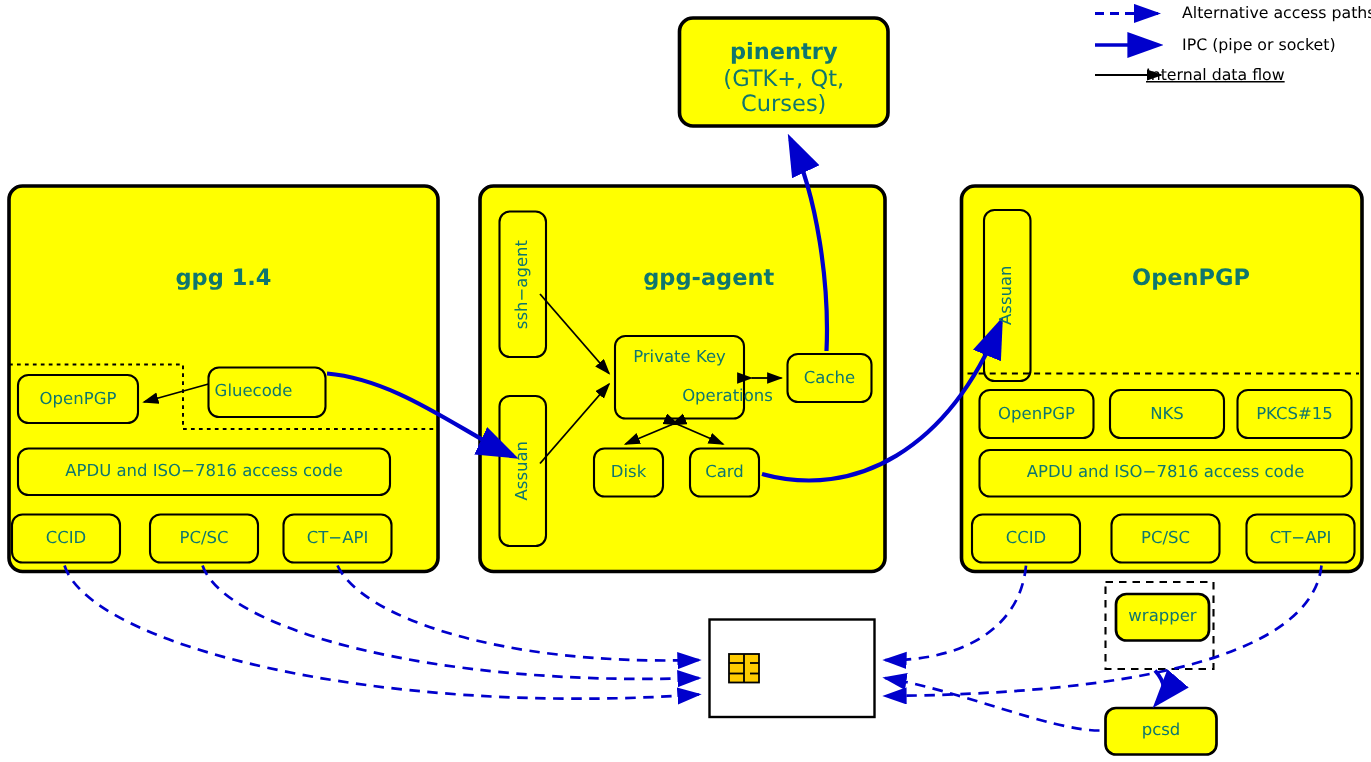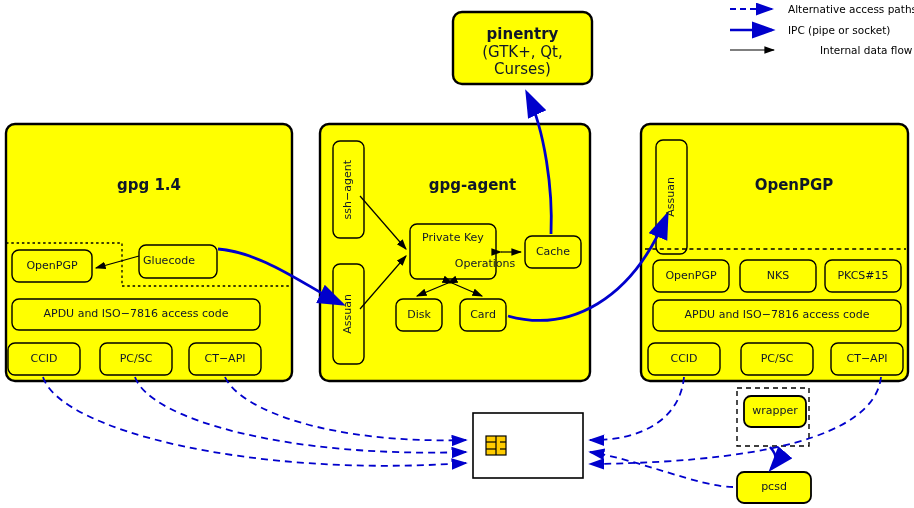--- a/index.html
+++ b/index.html
@@ -12,21 +12,21 @@
     overflow: hidden;
     font-family: "DejaVu Sans", sans-serif;
   }
   #diagram { position: absolute; left: 0; top: 0; width: 914px; height: 508px; }
   .box-label {
     position: absolute;
     display: flex;
     align-items: center;
     justify-content: center;
     text-align: center;
-    color: #0f172a;
+    color: #0f766e;
     pointer-events: none;
     line-height: 1.15;
   }
   .title-label { font-weight: bold; font-size: 15px; }
   .sub-label { font-size: 15px; }
   .node-label { font-size: 11px; text-align: center; }
   .vert-label {
     writing-mode: vertical-rl;
     transform: rotate(180deg);
     font-size: 11px;
@@ -213,13 +213,13 @@
 <div class="box-label node-label" style="left:653px; top:300px; width:248px; height:31px;">APDU and ISO−7816 access code</div>
 <div class="box-label node-label" style="left:648px; top:343px; width:72px; height:32px;">CCID</div>
 <div class="box-label node-label" style="left:741px; top:343px; width:72px; height:32px;">PC/SC</div>
 <div class="box-label node-label" style="left:831px; top:343px; width:72px; height:32px;">CT−API</div>
 
 <div class="box-label node-label" style="left:744px; top:396px; width:62px; height:31px;">wrapper</div>
 <div class="box-label node-label" style="left:737px; top:472px; width:74px; height:31px;">pcsd</div>
 
 <div class="legend-text" style="left:788px; top:3px;">Alternative access paths</div>
 <div class="legend-text" style="left:788px; top:24px;">IPC (pipe or socket)</div>
-<div class="legend-text" style="left:820px; top:44px;">Internal data flow</div>
+<div class="legend-text" style="left:764px; top:44px;text-decoration:underline;">Internal data flow</div>
 
 </body></html>

